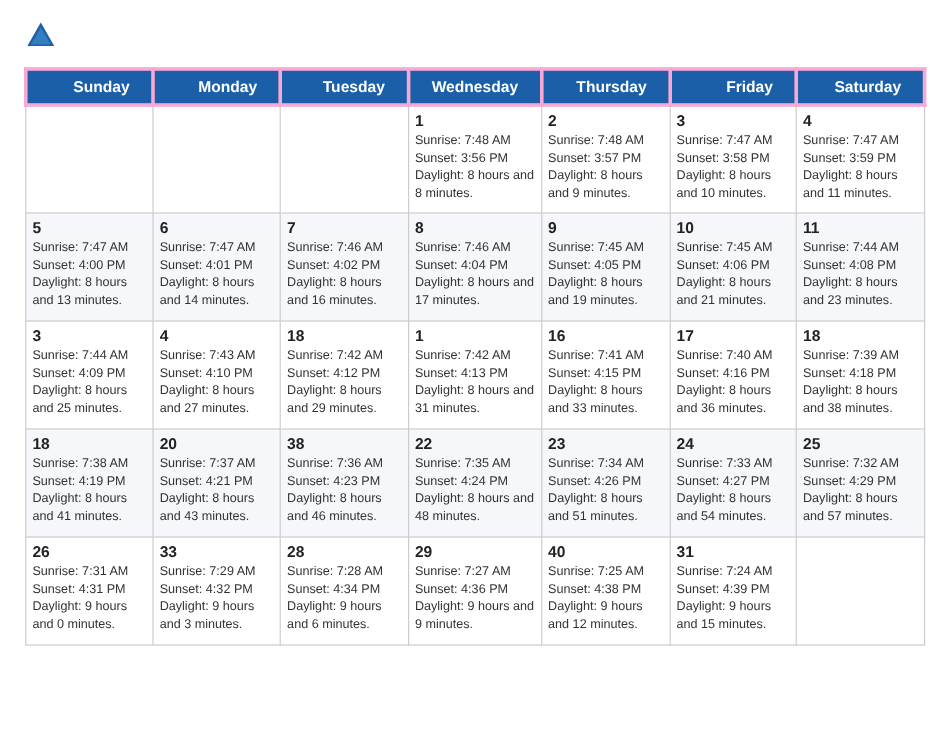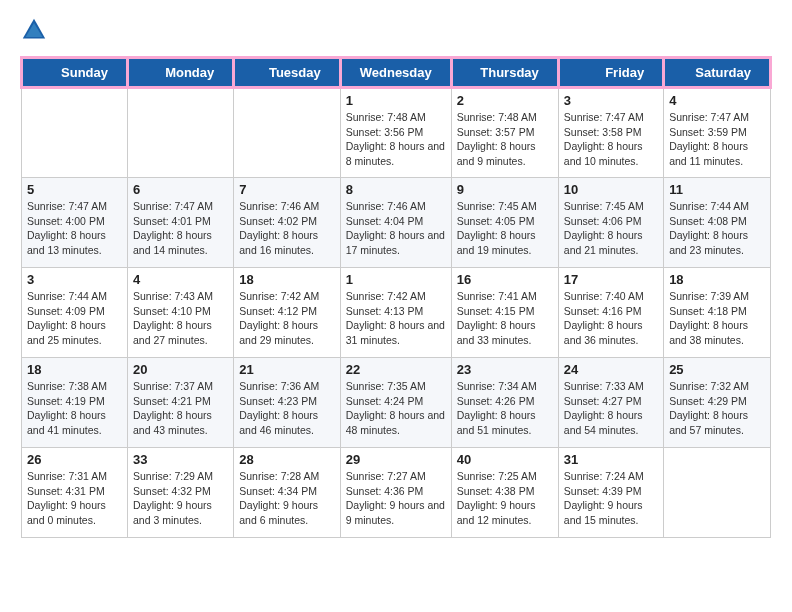--- a/index.html
+++ b/index.html
@@ -202,21 +202,21 @@
       <tr>
         <td>
           <span class="day-number">18</span>
           <div class="day-info">Sunrise: 7:38 AM<br>Sunset: 4:19 PM<br>Daylight: 8 hours and 41 minutes.</div>
         </td>
         <td>
           <span class="day-number">20</span>
           <div class="day-info">Sunrise: 7:37 AM<br>Sunset: 4:21 PM<br>Daylight: 8 hours and 43 minutes.</div>
         </td>
         <td>
-          <span class="day-number">21</span>
+          <span class="day-number">38</span>
           <div class="day-info">Sunrise: 7:36 AM<br>Sunset: 4:23 PM<br>Daylight: 8 hours and 46 minutes.</div>
         </td>
         <td>
           <span class="day-number">22</span>
           <div class="day-info">Sunrise: 7:35 AM<br>Sunset: 4:24 PM<br>Daylight: 8 hours and 48 minutes.</div>
         </td>
         <td>
           <span class="day-number">23</span>
           <div class="day-info">Sunrise: 7:34 AM<br>Sunset: 4:26 PM<br>Daylight: 8 hours and 51 minutes.</div>
         </td>

